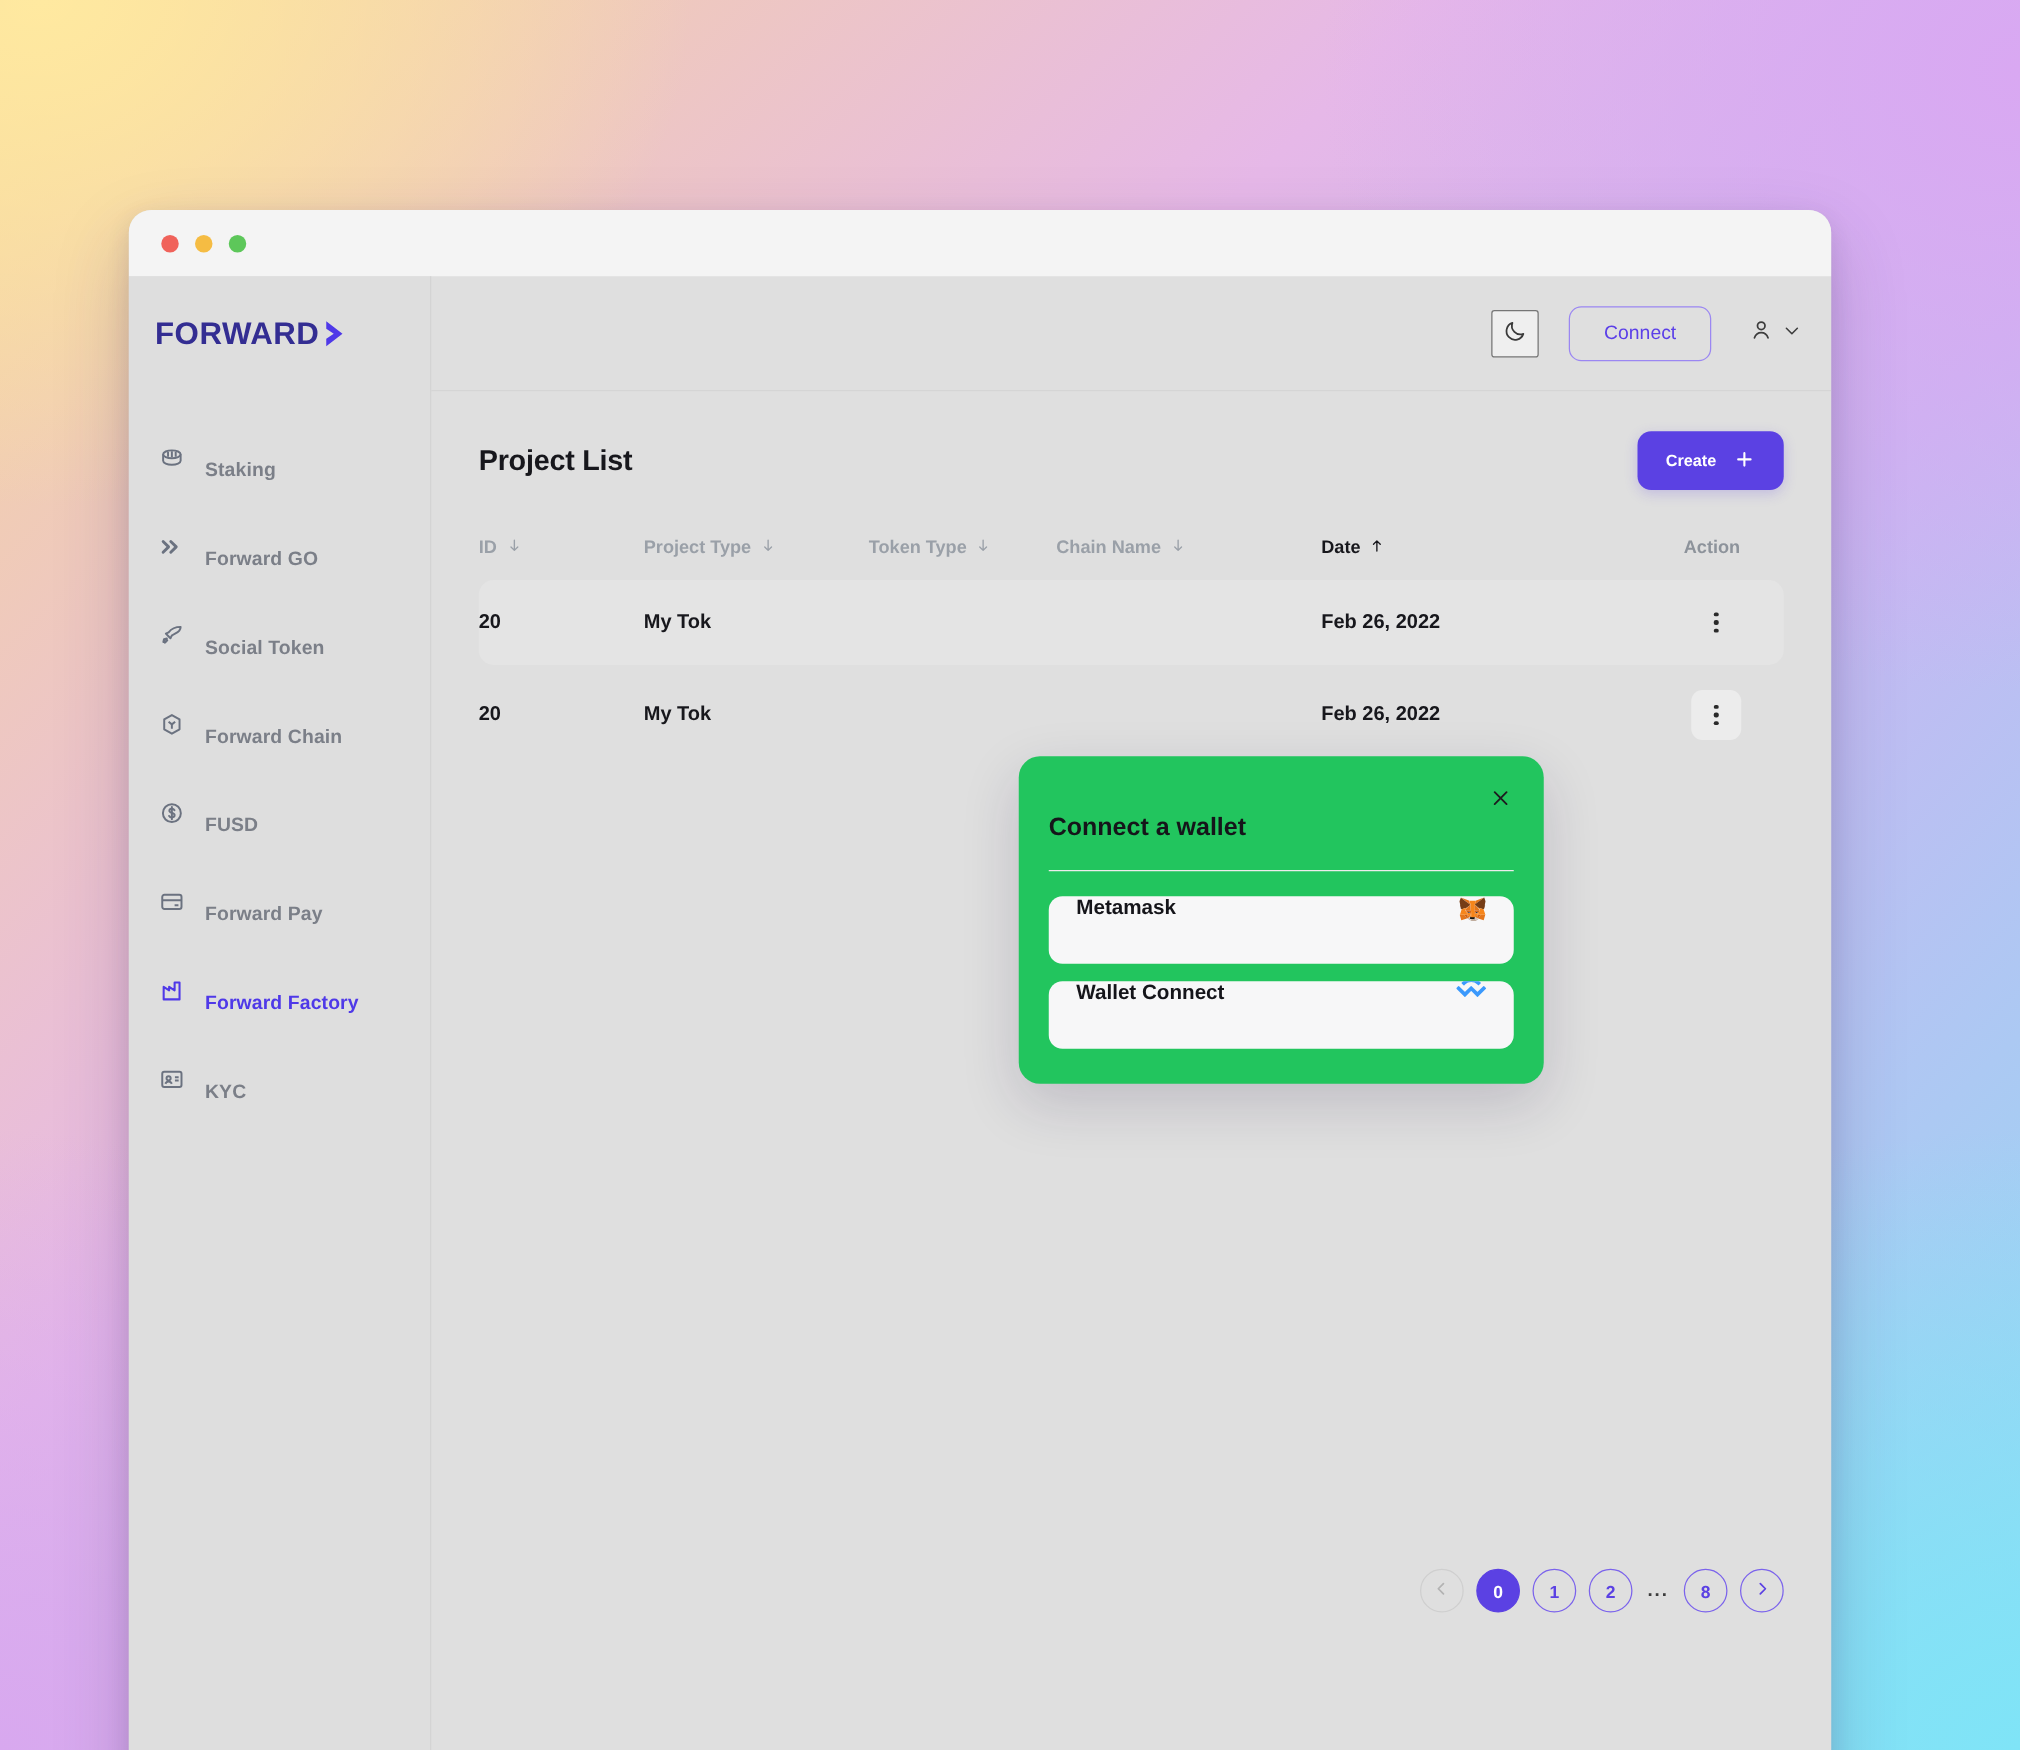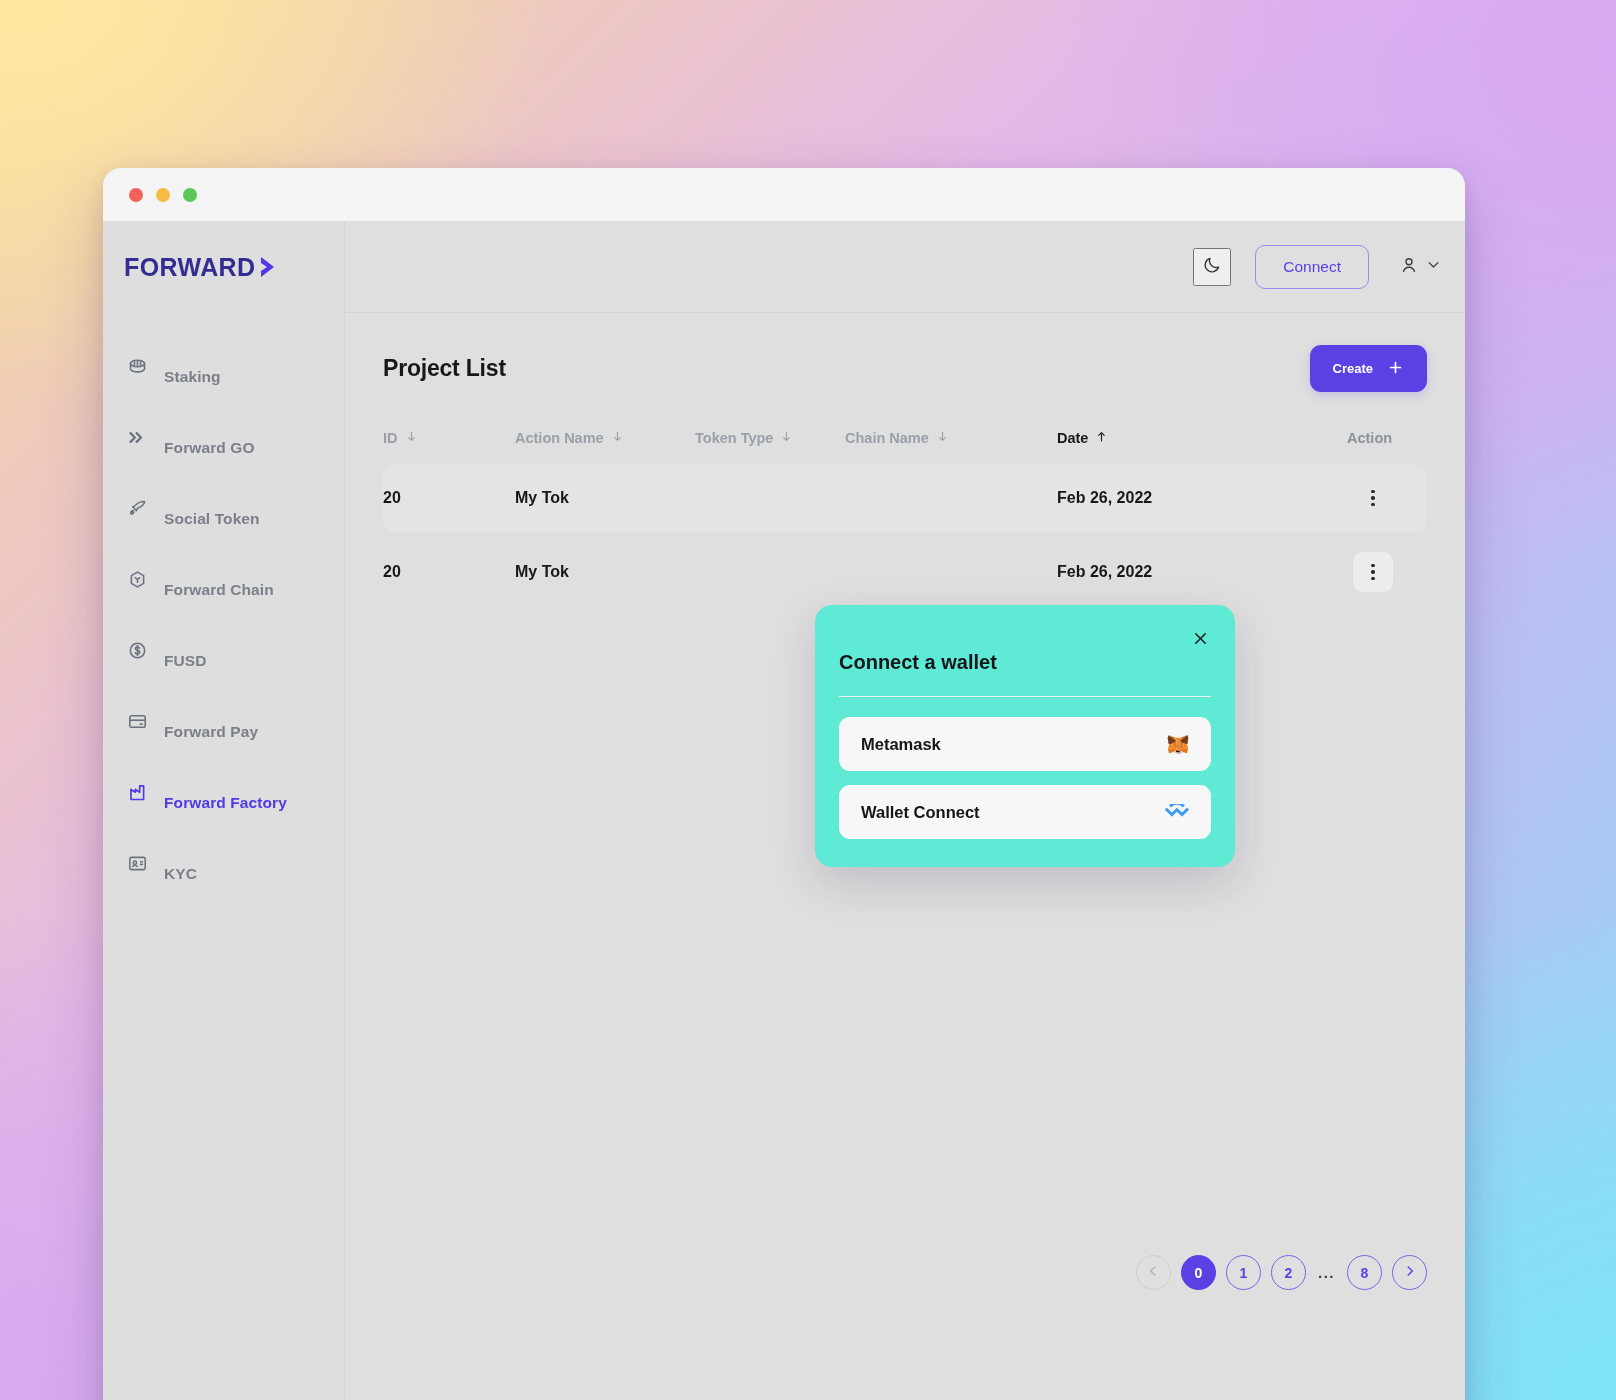--- a/index.html
+++ b/index.html
@@ -231,21 +231,21 @@
     position: absolute; inset: 0;
     display: flex; align-items: flex-start; justify-content: center;
     pointer-events: none;
   }
   .modal {
     pointer-events: auto;
     position: absolute;
     left: 470px;
     top: 292px;
     width: 420px;
-    background: #5eead4;
+    background: #22c55e;
     border-radius: 17px;
     box-shadow: 0 16px 46px rgba(30,20,60,0.16);
     padding: 26px 24px 28px 24px;
   }
   .modal-close {
     position: absolute;
     right: 22px; top: 20px;
     width: 26px; height: 26px;
     background: none; border: none; cursor: pointer;
     color: #1d1d1f;
@@ -253,21 +253,21 @@
   }
   .modal-title {
     font-size: 20px; font-weight: 700; color: #15151a;
     margin: 20px 0 22px 0;
   }
   .modal-sep { height: 1px; background: #ececec; margin: 0 0 20px 0; }
   .wallet-opt {
     height: 54px;
     background: #f7f7f8;
     border-radius: 11px;
-    display: flex; align-items: center; justify-content: space-between;
+    display: flex; align-items: flex-start; justify-content: space-between;
     padding: 0 22px;
     margin-bottom: 14px;
     cursor: pointer;
     border: none;
     width: 100%;
     font-family: "Liberation Sans", sans-serif;
   }
   .wallet-opt:last-child { margin-bottom: 0; gap: 24px; }
   .wallet-name { font-size: 16.5px; font-weight: 700; color: #15151a; }
   .wallet-ico { display: flex; align-items: center; }
@@ -433,21 +433,21 @@
           <div class="thead">
             <div class="th">
               <span>ID</span>
               <span>
                 <svg width="13" height="13" viewBox="0 0 24 24" fill="none" stroke="currentColor" stroke-width="2" stroke-linecap="round" stroke-linejoin="round">
                     <path d="M12 4v15M7 14l5 5 5-5"></path>
                   </svg>
               </span>
             </div>
             <div class="th">
-              <span>Action Name</span>
+              <span>Project Type</span>
               <span>
                 <svg width="13" height="13" viewBox="0 0 24 24" fill="none" stroke="currentColor" stroke-width="2" stroke-linecap="round" stroke-linejoin="round">
                     <path d="M12 4v15M7 14l5 5 5-5"></path>
                   </svg>
               </span>
             </div>
             <div class="th">
               <span>Token Type</span>
               <span>
                 <svg width="13" height="13" viewBox="0 0 24 24" fill="none" stroke="currentColor" stroke-width="2" stroke-linecap="round" stroke-linejoin="round">

